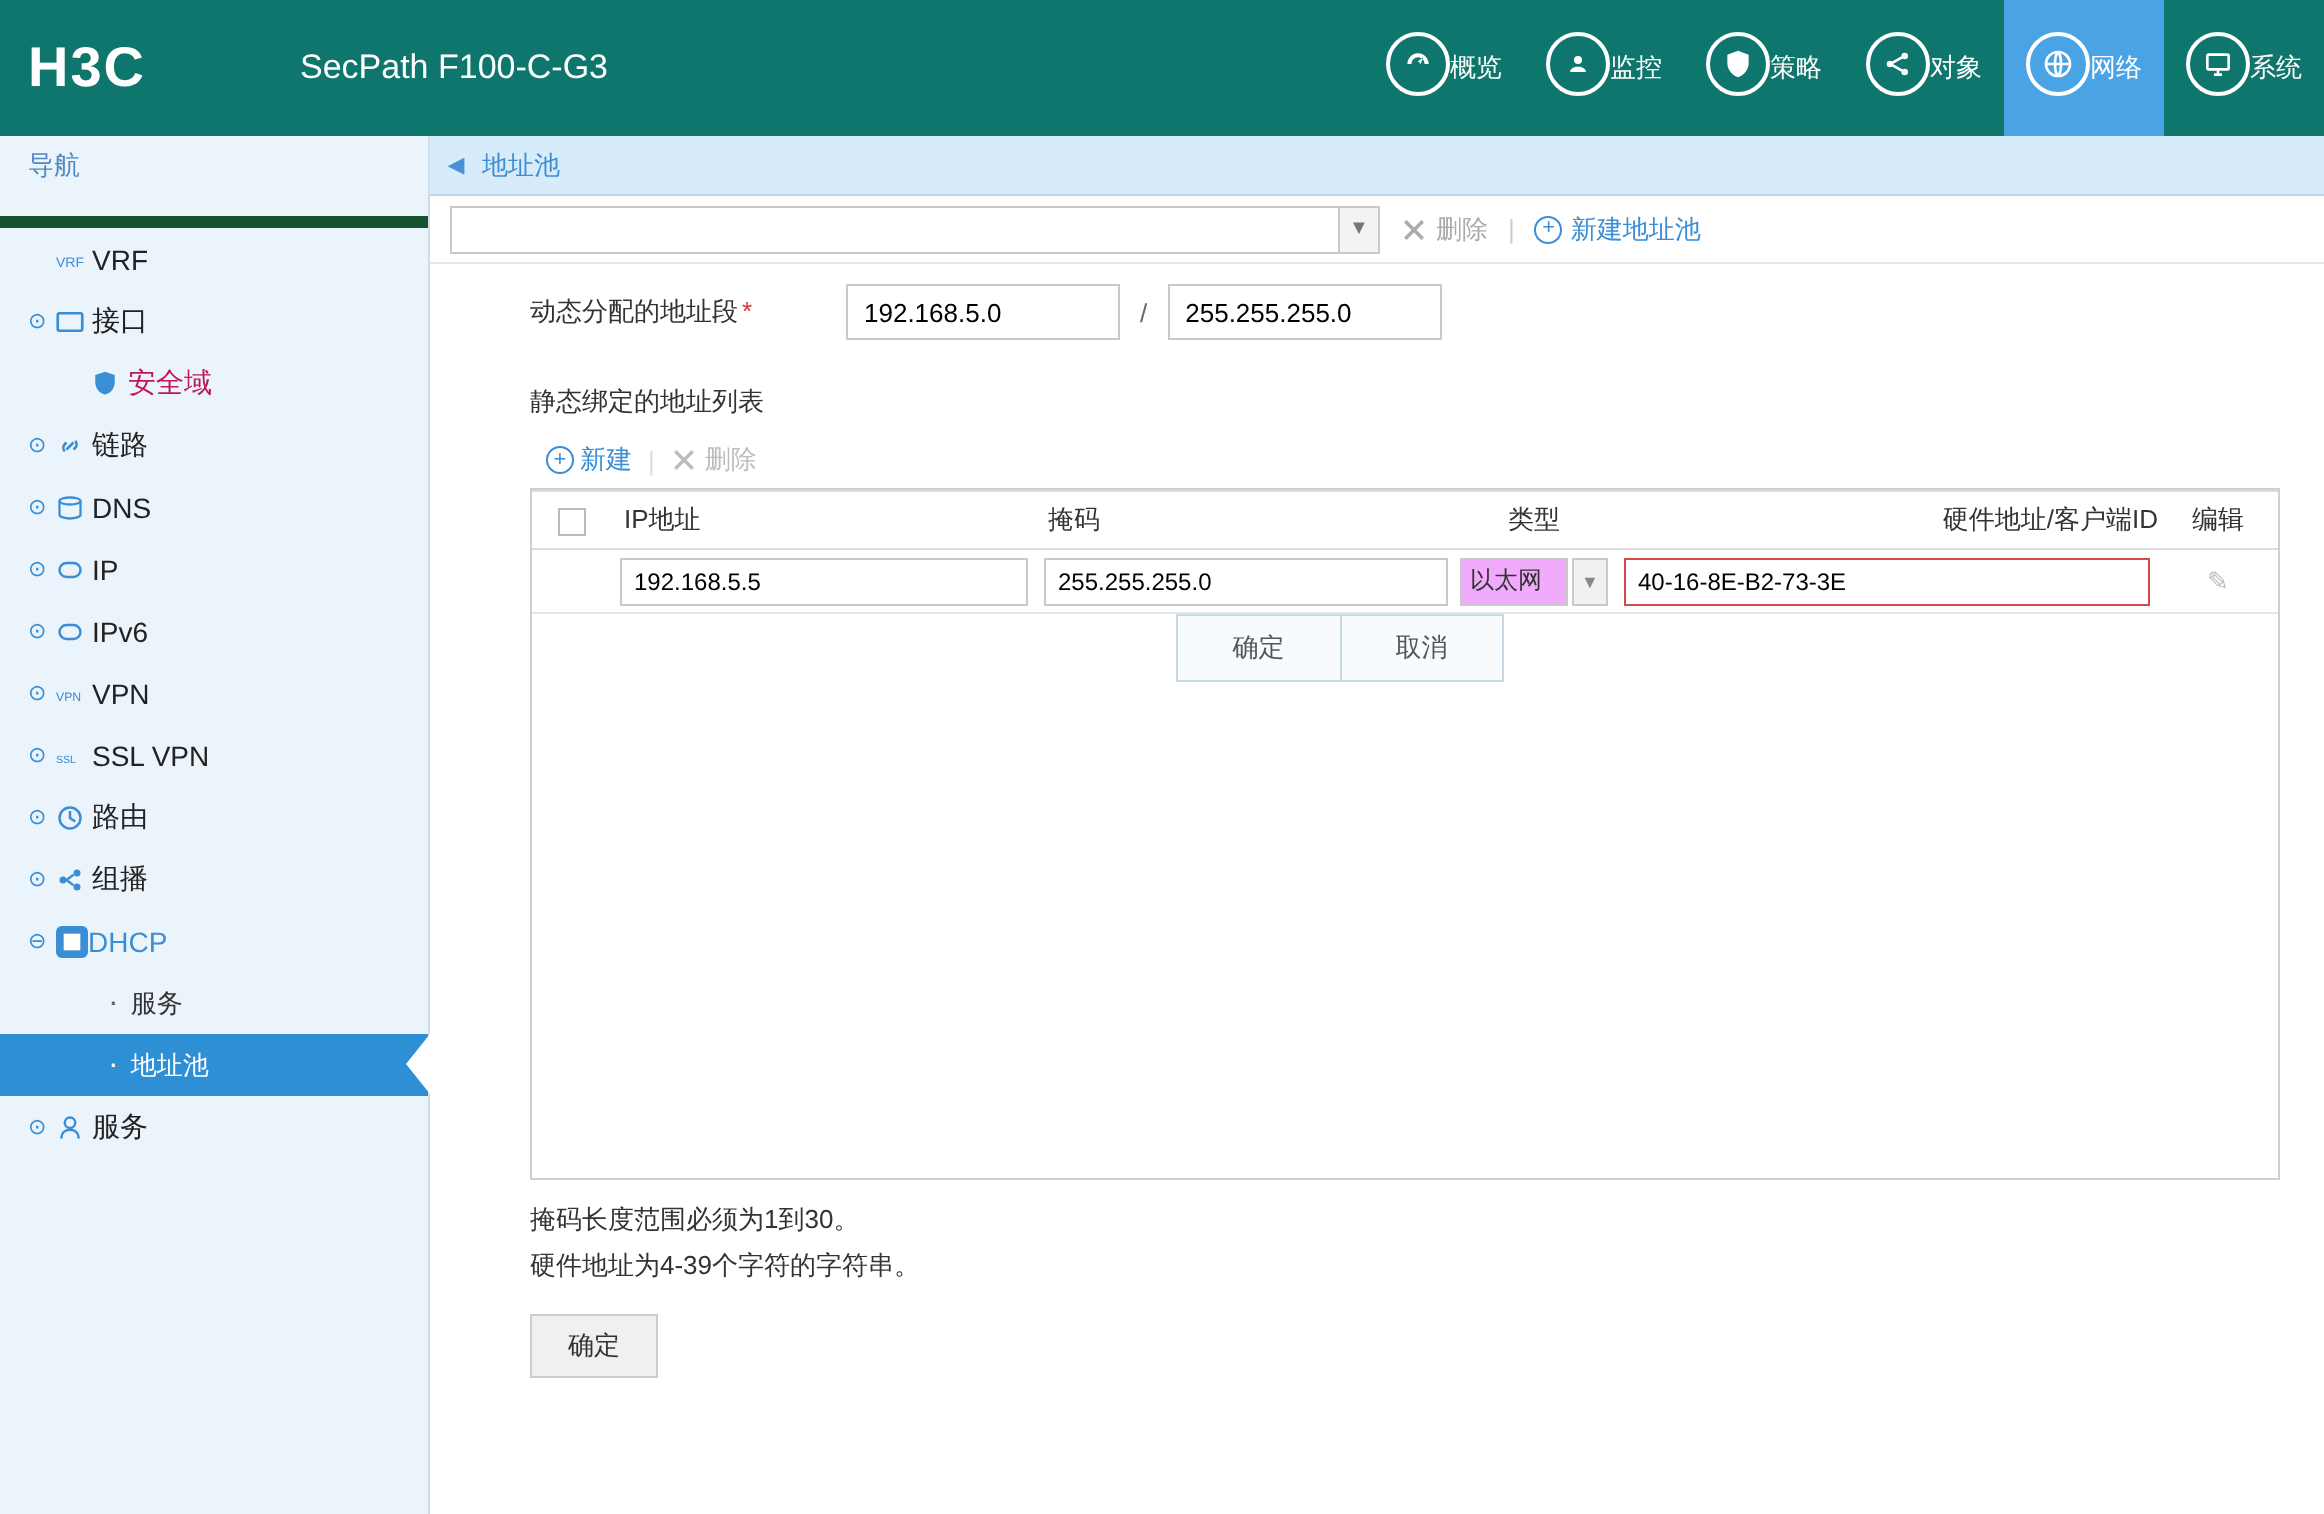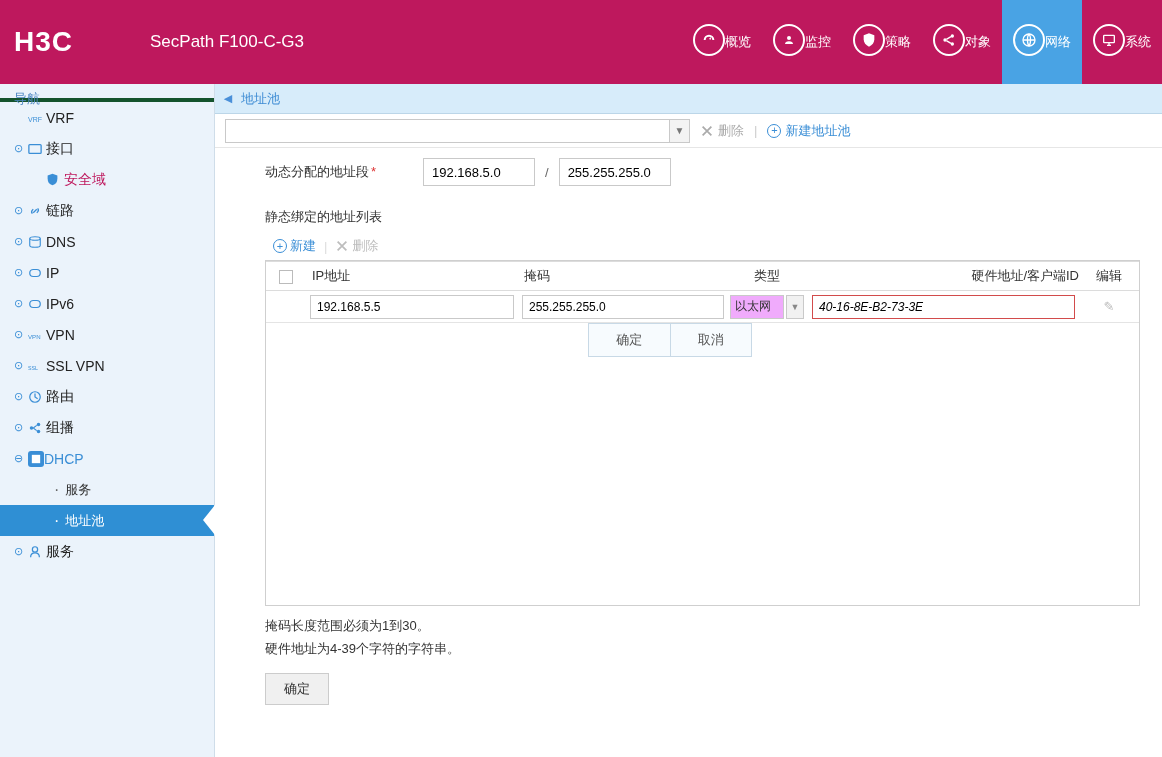--- a/index.html
+++ b/index.html
@@ -1,31 +1,31 @@
 <!DOCTYPE html>
 <html><head>
 <meta charset="utf-8">
 <style>
 * { margin:0; padding:0; box-sizing:border-box; font-family:"Microsoft YaHei","PingFang SC",Arial,sans-serif; }
 body { background:#fff; font-size:13px; color:#333; overflow:hidden; }
 
 
-.header { height:84px; background:#be185d; display:flex; align-items:center; }
+.header { height:68px; background:#0f766e; display:flex; align-items:center; }
 .logo { width:150px; padding-left:14px; font-size:28px; font-weight:bold; color:#fff; letter-spacing:1px; }
 .device { color:#fff; font-size:17px; line-height:1.2; }
 .topnav { margin-left:auto; display:flex; height:100%; }
 .topnav-item { width:80px; display:flex; flex-direction:row; align-items:center; justify-content:center; color:#fff; font-size:13px; cursor:pointer; }
 .topnav-item.active { background:#49a3e4; }
 .tn-icon { width:32px; height:32px; border:2px solid #fff; border-radius:50%; display:flex; align-items:center; justify-content:center; margin-bottom:4px; }
 .tn-icon svg { fill:#fff; width:16px; height:16px; }
 
 
 .shell { display:flex; height:calc(100vh - 68px); }
 .sidebar { width:215px; background:#ebf3fb; border-right:1px solid #cfdde9; position:relative; }
-.side-title { height:18px; line-height:30px; padding-left:14px; color:#5089c4; font-size:13px; border-bottom:4px solid #14532d; }
+.side-title { height:46px; line-height:30px; padding-left:14px; color:#5089c4; font-size:13px; border-bottom:6px solid #14532d; }
 .side-item { display:flex; align-items:center; height:31px; padding-left:14px; color:#222; cursor:pointer; font-size:14px; }
 .side-item .exp { width:14px; font-size:11px; color:#3a8ed6; }
 .side-item .ic { width:18px; display:flex; align-items:center; color:#3a8ed6; }
 .side-item .ic svg { width:14px; height:14px; fill:#3a8ed6; }
 .side-sub { display:flex; align-items:center; height:31px; padding-left:46px; color:#be185d; cursor:pointer; font-size:14px; }
 .side-sub .sic { width:18px; display:flex; align-items:center; color:#3a8ed6; }
 .side-sub .sic svg { width:13px; height:13px; fill:#3a8ed6; }
 .side-sub2 { display:flex; align-items:center; height:31px; padding-left:54px; color:#333; cursor:pointer; font-size:13px; }
 .side-sub2::before { content:"·"; margin-right:6px; color:#666; font-size:16px; }
 .side-sub2.active { background:#2f8fd4; color:#fff; position:relative; }
@@ -56,21 +56,21 @@
 .content { padding:10px 22px 20px 10px; }
 .tabs { display:flex; gap:8px; margin-bottom:18px; position:relative; }
 .tab { padding:7px 20px; background:#ededed; color:#555; font-size:13px; cursor:pointer; position:relative; }
 .tab.active { background:#2f8fd4; color:#fff; }
 .tab.active::after { content:""; position:absolute; left:50%; bottom:-6px; margin-left:-6px; border-left:6px solid transparent; border-right:6px solid transparent; border-top:6px solid #2f8fd4; }
 
 .form-block { padding-left:40px; }
 .row { display:flex; align-items:center; margin-bottom:22px; }
 .label { width:158px; font-size:13px; color:#333; }
 .red-star::after { content:"*"; color:#d33; margin-left:2px; }
-.txt-input { height:28px; border:1px solid #c9c9c9; padding:0 8px; font-size:13px; width:112px; outline:none; }
+.txt-input { height:28px; border:1px solid #c9c9c9; padding:0 8px; font-size:13px; width:137px; outline:none; }
 .slash { margin:0 10px; color:#666; }
 
 .sub-title { font-size:13px; margin-bottom:6px; }
 .grid-box { border:1px solid #cfcfcf; }
 .grid-tools { height:28px; display:flex; align-items:center; padding:0 8px; gap:8px; border-bottom:none; }
 .gt-link { display:flex; align-items:center; gap:3px; font-size:13px; }
 .gt-link.new { color:#3a8ed6; cursor:pointer; }
 .gt-link.del { color:#bdbdbd; }
 .gt-div { color:#ddd; }
 .grid-head { display:flex; height:30px; background:#fff; border-top:1px solid #dcdcdc; border-bottom:1px solid #dcdcdc; align-items:center; font-size:13px; color:#333; }
@@ -85,21 +85,21 @@
 .grid-row { display:flex; align-items:center; height:32px; border-bottom:1px solid #e4e4e4; background:#fff; }
 .gr-chk { width:40px; }
 .gr-ip { width:212px; padding:0 4px; }
 .gr-mask { width:210px; padding:0 4px; }
 .gr-type { width:78px; display:flex; padding:0 2px; gap:2px; }
 .gr-hw { flex:1; padding:0 4px 0 6px; }
 .gr-edit { width:60px; text-align:center; }
 .cell-input { width:100%; height:24px; border:1px solid #c9c9c9; padding:0 6px; font-size:12px; outline:none; }
 .type-box { flex:1; height:24px; border:1px solid #c9c9c9; background:#f0abfc; font-size:12px; padding:0 4px; display:flex; align-items:center; }
 .type-dd { width:18px; height:24px; border:1px solid #c9c9c9; background:#f1f1f1; display:flex; align-items:center; justify-content:center; font-size:9px; color:#888; cursor:pointer; }
-.hw-input { width:100%; height:24px; border:1px solid #d24b4b; padding:0 6px; font-size:12px; outline:none;font-style:italic; }
+.hw-input { width:100%; height:24px; border:1px solid #d24b4b; padding:0 6px; font-size:12px; outline:none; }
 .edit-ic { width:18px; height:18px; display:inline-flex; align-items:center; justify-content:center; color:#bbb; cursor:pointer; font-size:13px; }
 
 .row-actions { display:flex; height:34px; border:1px solid #c8d9e6; border-top:1px solid #c8d9e6; background:#f7fbfe; width:164px; margin-left:322px; }
 .row-actions button { flex:1; border:none; background:transparent; font-size:13px; color:#555; cursor:pointer; }
 .row-actions button:first-child { border-right:1px solid #c8d9e6; }
 
 .grid-body-spacer { height:248px; background:#fff; }
 
 .hints { margin-top:8px; font-size:13px; color:#333; line-height:1.8; }
 .submit-row { margin-top:12px; }

